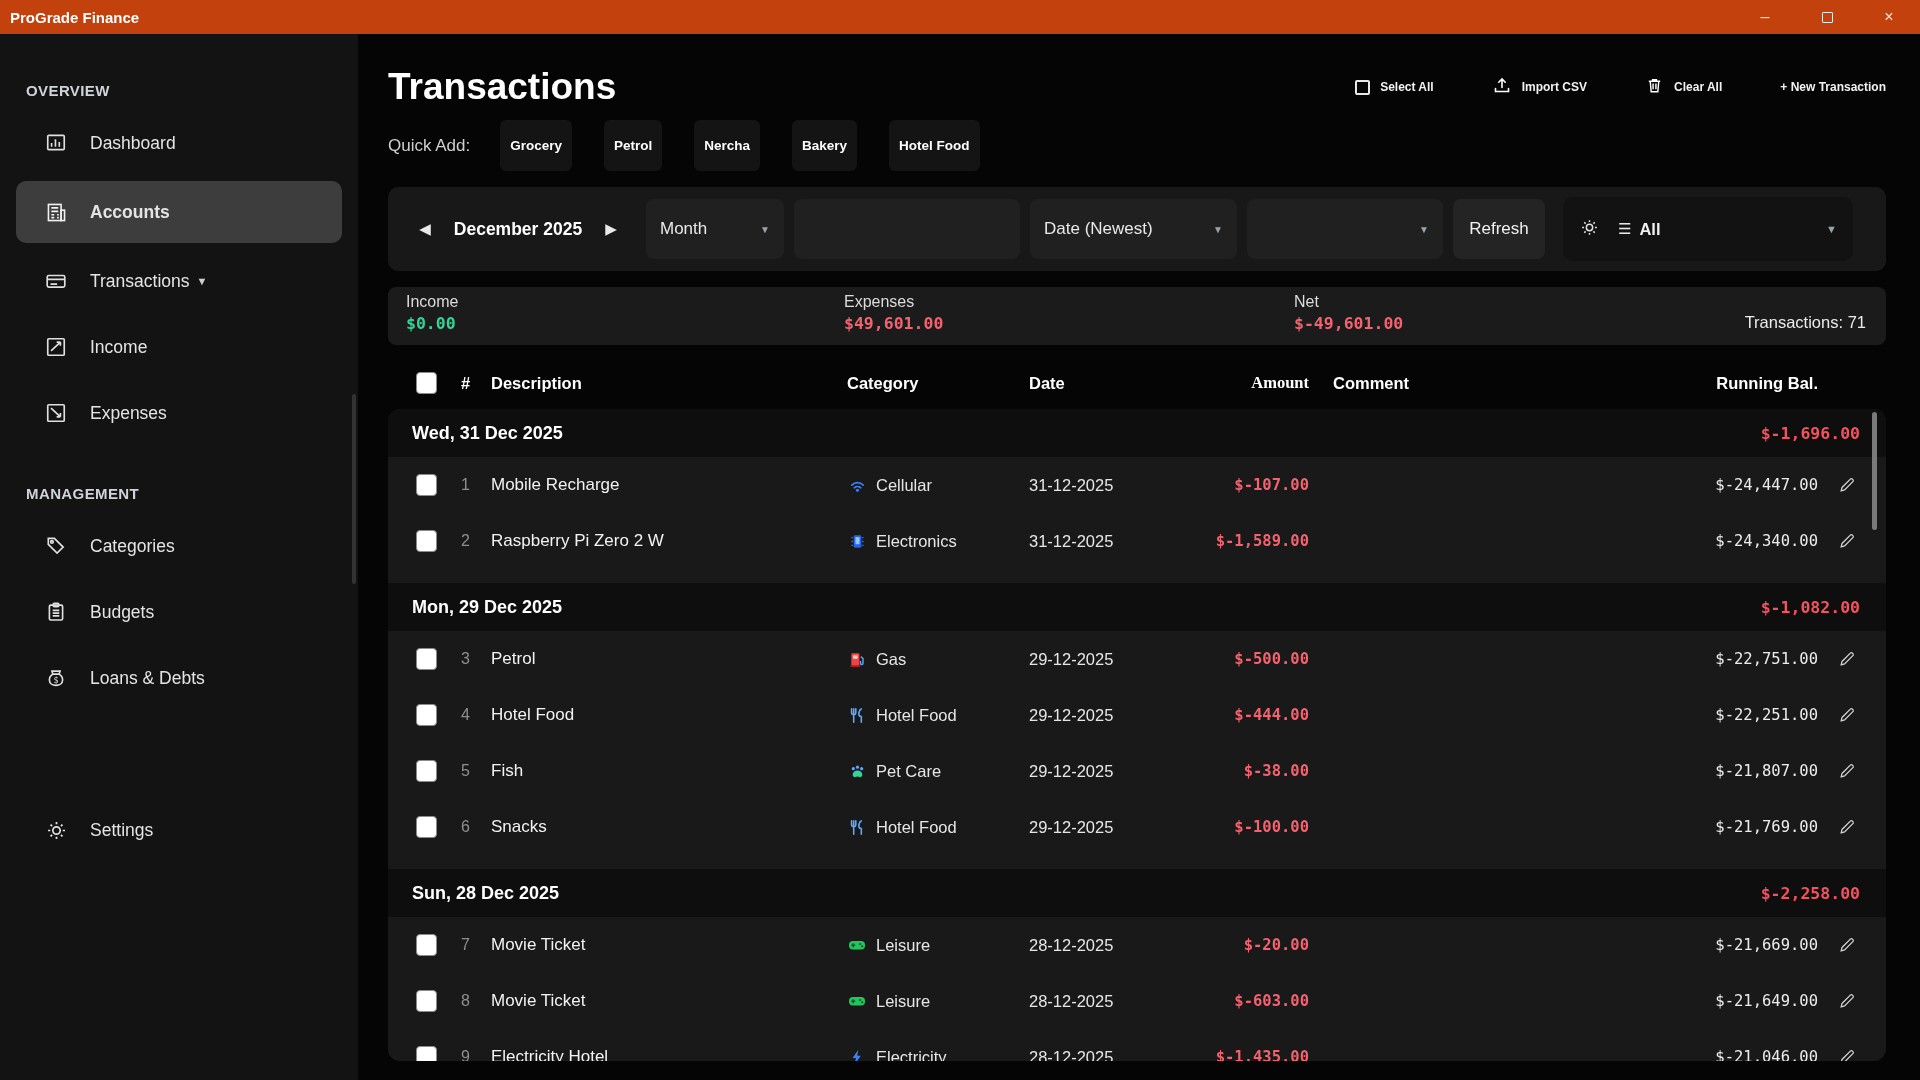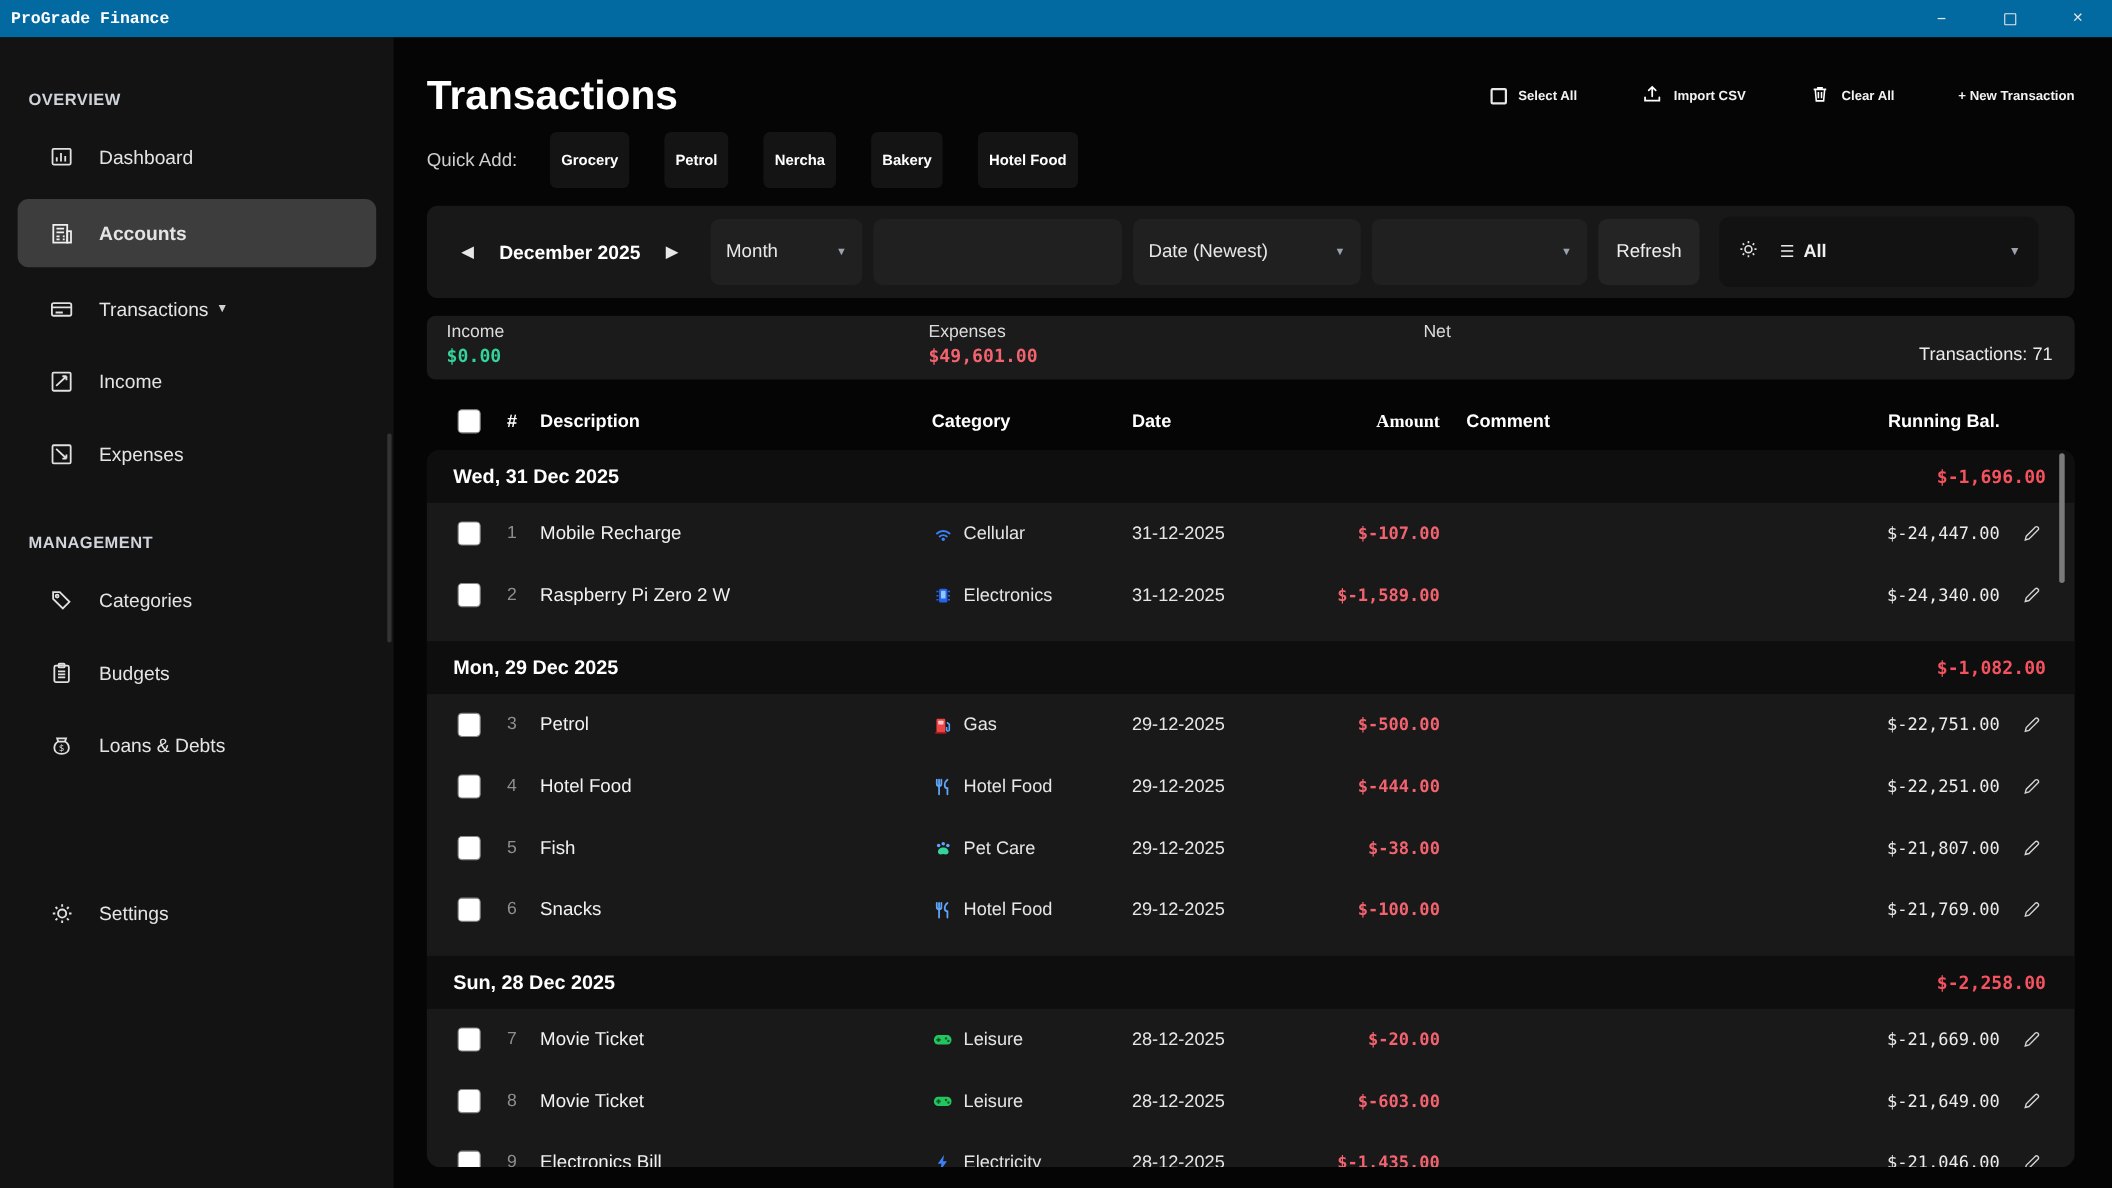--- a/index.html
+++ b/index.html
@@ -1,22 +1,22 @@
 <!DOCTYPE html>
 <html><head>
 <meta charset="utf-8">
 <style>
   * { margin:0; padding:0; box-sizing:border-box; }
   html,body { width:1920px; height:1080px; overflow:hidden; background:#000;
     font-family:"Liberation Sans", sans-serif; color:#e8e8e8; }
   .mono { font-family:"DejaVu Sans Mono", monospace; }
 
   
-  .titlebar { position:absolute; top:0; left:0; width:1920px; height:34px; background:#0369a1;
-    display:flex; align-items:center;font-family:Liberation Mono, monospace; }
+  .titlebar { position:absolute; top:0; left:0; width:1920px; height:34px; background:#c2410c;
+    display:flex; align-items:center; }
   .titlebar .app-title { font-size:15px; font-weight:bold; color:#fff; margin-left:10px; }
   .win-controls { margin-left:auto; display:flex; align-items:center; height:100%; }
   .win-btn { width:62px; height:100%; display:flex; align-items:center; justify-content:center;
     color:#e8e8e8; font-size:16px; }
   .win-btn .sq { width:11px; height:11px; border:1.7px solid #e8e8e8; border-radius:1px; display:block; }
 
   
   .sidebar { position:absolute; top:34px; left:0; width:358px; bottom:0; background:#131313; }
   .side-scrollbar { position:absolute; right:2px; top:360px; width:4px; height:190px; background:#333; border-radius:2px; }
   .side-logo { padding:44px 0 0 30px; }
@@ -311,20 +311,21 @@
     <span class="sum-col income">
       <span class="sum-label">Income</span>
       <span class="sum-value pos mono">$0.00</span>
     </span>
     <span class="sum-col expenses">
       <span class="sum-label">Expenses</span>
       <span class="sum-value neg mono">$49,601.00</span>
     </span>
     <span class="sum-col net">
       <span class="sum-label">Net</span>
+      <span class="sum-value neg mono">$-49,601.00</span>
     </span>
     <span class="sum-count">Transactions: 71</span>
   </div>
 
   <div class="table-header t-cols">
     <span class="cb"></span>
     <span class="col-num">#</span>
     <span class="col-desc">Description</span>
     <span class="col-cat">Category</span>
     <span class="col-date">Date</span>
@@ -558,21 +559,21 @@
         <span class="col-bal mono">$-21,649.00</span>
         <span class="col-edit">
           <svg viewBox="0 0 20 20" width="18" height="18">
             <path d="M3.5 16.5l1-3.8 9.2-9.2a1.6 1.6 0 0 1 2.3 0l.5.5a1.6 1.6 0 0 1 0 2.3l-9.2 9.2z" fill="none" stroke="#d4d4d4" stroke-width="1.4"></path>
           </svg>
         </span>
       </div>
       <div class="t-row t-cols">
         <span class="cb"></span>
         <span class="col-num">9</span>
-        <span class="col-desc">Electronics Bill</span>
+        <span class="col-desc">Electricity Hotel</span>
         <span class="col-cat">
           <span class="cat-ic">
             <svg viewBox="0 0 20 20" width="18" height="18">
               <path d="M11.5 2L5 11h3.8L7.5 18l6.8-9.5h-4z" fill="#3b82f6"></path>
             </svg>
           </span>
           <span>Electricity</span>
         </span>
         <span class="col-date">28-12-2025</span>
         <span class="col-amt mono">$-1,435.00</span>

